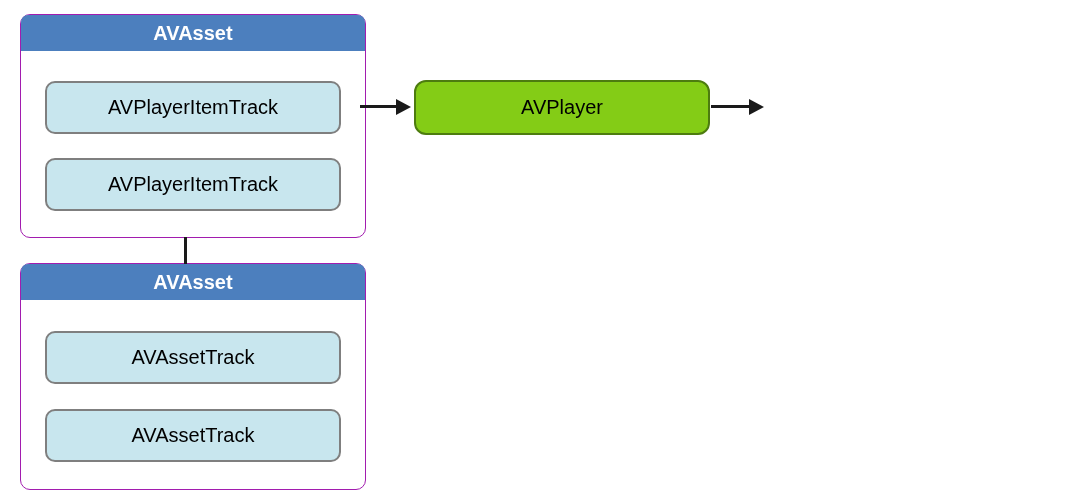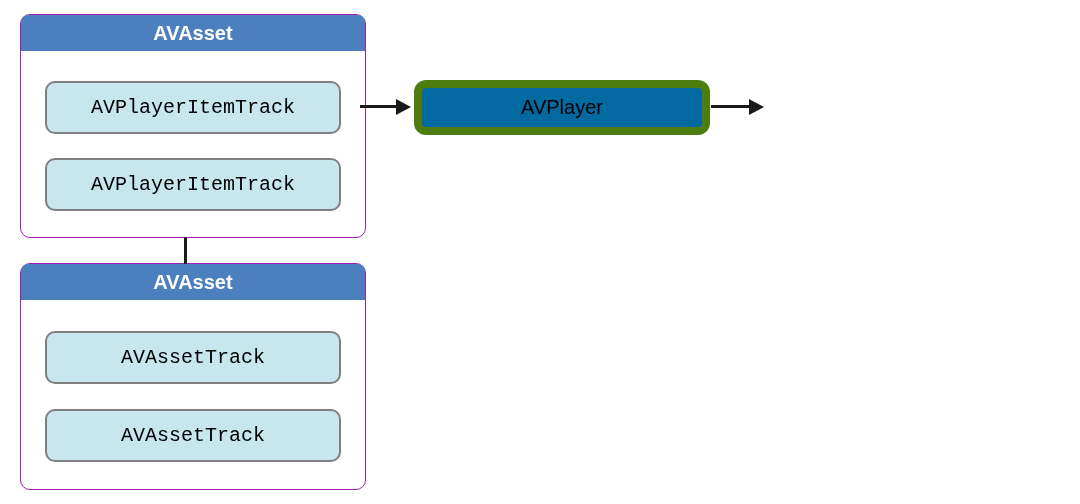--- a/index.html
+++ b/index.html
@@ -47,32 +47,31 @@
     height: 53px;
     background: #c8e6ee;
     border: 2px solid #7f7f7f;
     border-radius: 10px;
     box-sizing: border-box;
     display: flex;
     align-items: center;
     justify-content: center;
     font-size: 20px;
     color: #000000;
-    font-family: Liberation Mono, monospace;
   }
   #asset-top .track-node.n0 { top: 66px; }
   #asset-top .track-node.n1 { top: 143px; }
   #asset-bottom .track-node.n0 { top: 67px; }
   #asset-bottom .track-node.n1 { top: 145px; }
   .chain-node {
     position: absolute;
     top: 80px;
     height: 55px;
-    background: #0369a1;
-    border: 8px solid #4d7c0f;
+    background: #84cc16;
+    border: 2px solid #4d7c0f;
     border-radius: 12px;
     box-sizing: border-box;
     display: flex;
     align-items: center;
     justify-content: center;
     font-size: 20px;
     color: #000000;
   }
   #avplayer-node { left: 414px; width: 296px; }
   #avplayerlayer-node { left: 767px; width: 298px; }

